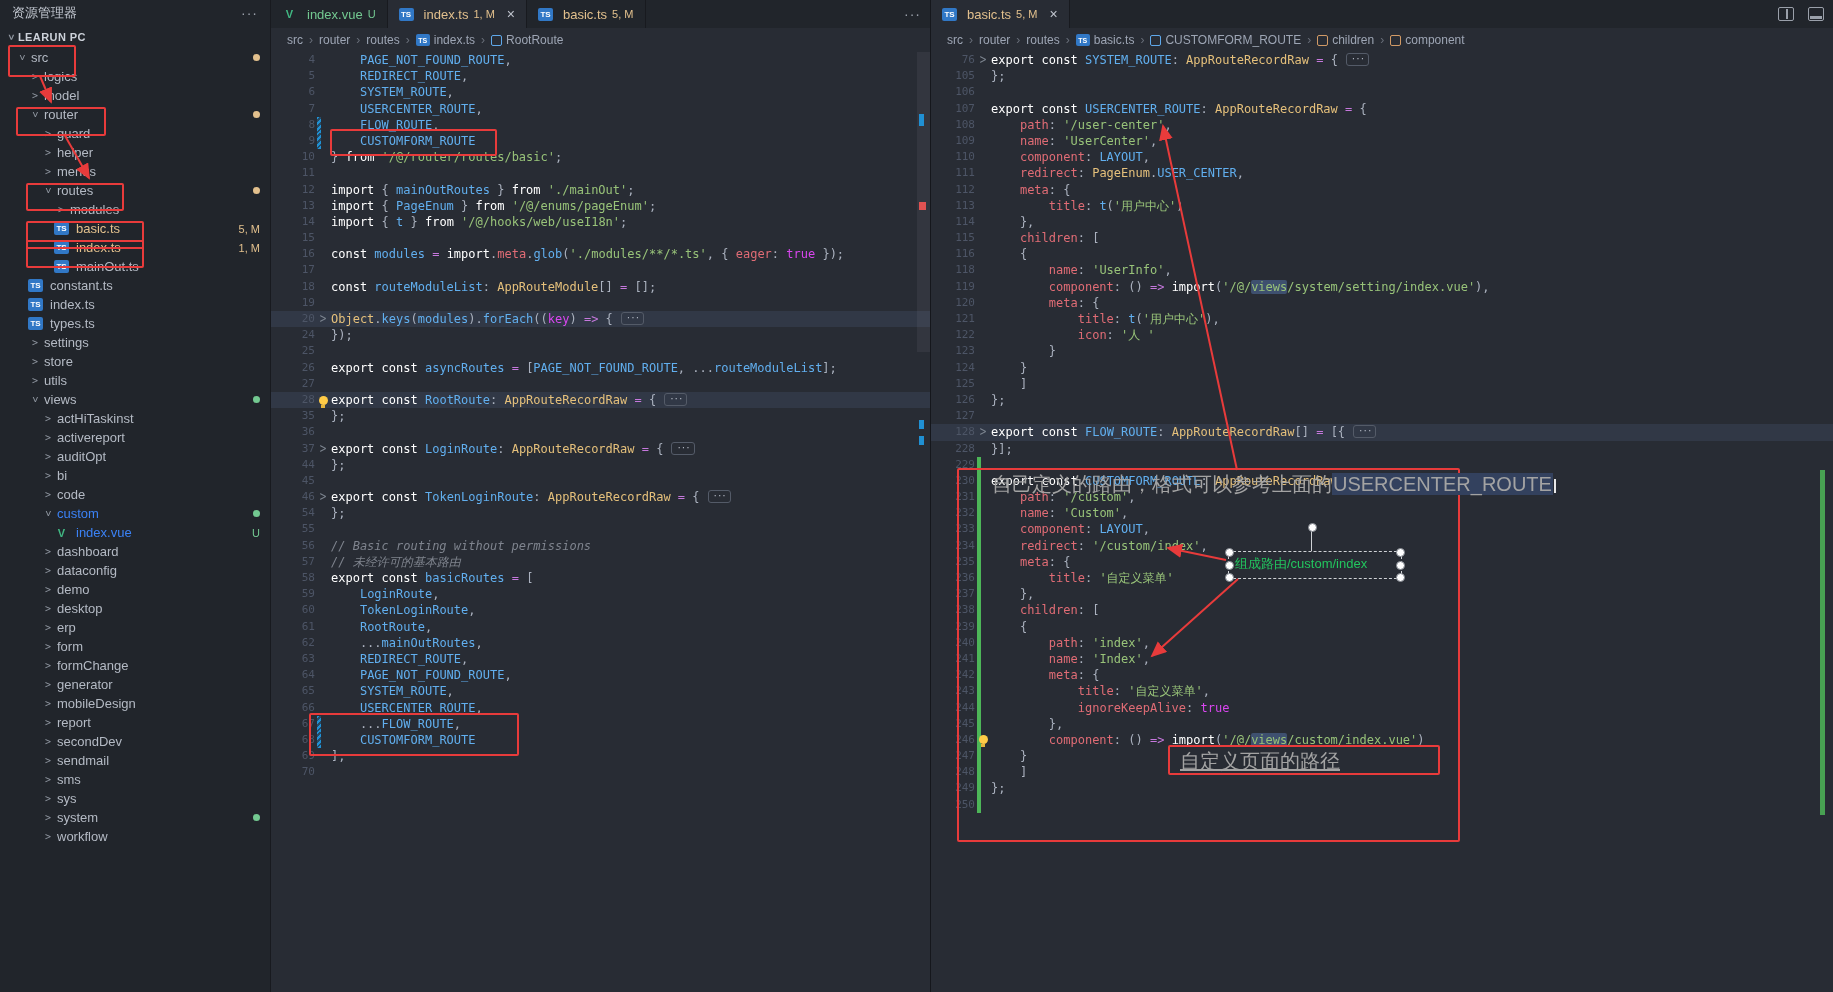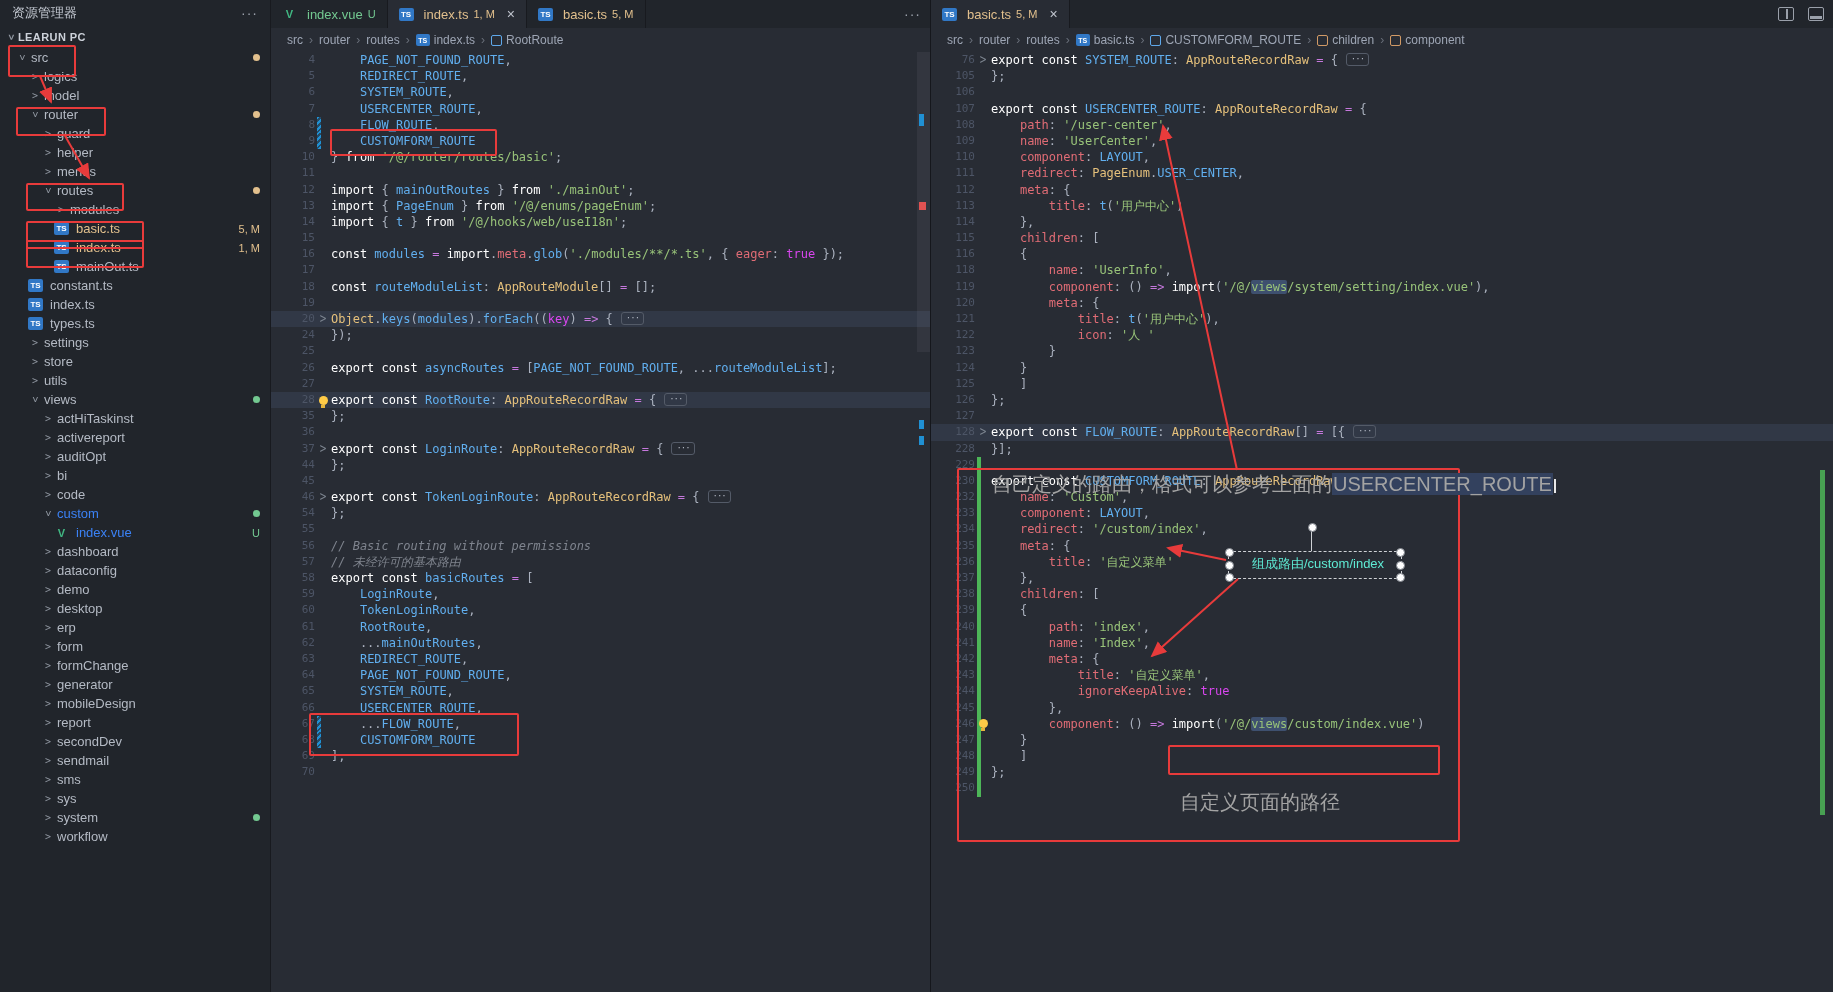--- a/index.html
+++ b/index.html
@@ -85,21 +85,21 @@
   .ovr .mk{position:absolute;}
 
   
   .anno{position:absolute;left:0;top:0;width:1833px;height:992px;pointer-events:none;z-index:50;}
   .arrows{position:absolute;left:0;top:0;}
   .red-box{position:absolute;border:2px solid #e83b3b;border-radius:2px;}
   .anno-note{position:absolute;color:#a3a3a3;font-size:20px;white-space:nowrap;font-family:"Liberation Sans",sans-serif;}
   .kw-sel{background:#33415e;padding:0 1px;}
   .tcursor{display:inline-block;width:2px;height:14px;background:#e8e8e8;vertical-align:-2px;margin-left:1px;}
   .anno-box{position:absolute;left:1228px;top:551px;width:166px;height:26px;border:1px dashed #cfd2d6;
-            color:#5eead4;font-size:13px;line-height:24px;padding-left:6px;pointer-events:auto;cursor:move;text-align:center;}
+            color:#22c55e;font-size:13px;line-height:24px;padding-left:6px;pointer-events:auto;cursor:move;}
   .handle{position:absolute;width:7px;height:7px;border-radius:50%;background:#fff;border:1px solid #80858d;}
   .rot-stem{position:absolute;left:82px;top:-21px;width:1px;height:20px;background:#cfd2d6;}
 </style>
 </head>
 <body>
 
 <div class="sidebar">
   <div class="side-title">
     <span>资源管理器</span>
     <span class="more">···</span>
@@ -461,20 +461,21 @@
       <div class="cl"><div class="lnum">122</div><div class="glyph"></div><div class="ltext"><span class="t-w">            </span><span class="t-p">icon</span><span class="t-w">: </span><span class="t-s">'人 '</span></div></div>
       <div class="cl"><div class="lnum">123</div><div class="glyph"></div><div class="ltext"><span class="t-w">        }</span></div></div>
       <div class="cl"><div class="lnum">124</div><div class="glyph"></div><div class="ltext"><span class="t-w">    }</span></div></div>
       <div class="cl"><div class="lnum">125</div><div class="glyph"></div><div class="ltext"><span class="t-w">    ]</span></div></div>
       <div class="cl"><div class="lnum">126</div><div class="glyph"></div><div class="ltext"><span class="t-w">};</span></div></div>
       <div class="cl"><div class="lnum">127</div><div class="glyph"></div><div class="ltext"></div></div>
       <div class="cl hl"><div class="lnum">128</div><div class="glyph"><span class="fold-ind">&gt;</span></div><div class="ltext"><span class="t-k">export</span><span class="t-w"> </span><span class="t-k">const</span><span class="t-w"> </span><span class="t-v">FLOW_ROUTE</span><span class="t-w">: </span><span class="t-y">AppRouteRecordRaw</span><span class="t-w">[] </span><span class="t-o">=</span><span class="t-w"> [{</span><span class="fold-box">···</span></div></div>
       <div class="cl"><div class="lnum">228</div><div class="glyph"></div><div class="ltext"><span class="t-w">}];</span></div></div>
       <div class="cl"><div class="git add"></div><div class="lnum">229</div><div class="glyph"></div><div class="ltext"></div></div>
       <div class="cl"><div class="git add"></div><div class="lnum">230</div><div class="glyph"></div><div class="ltext"><span class="t-k">export</span><span class="t-w"> </span><span class="t-k">const</span><span class="t-w"> </span><span class="t-v">CUSTOMFORM_ROUTE</span><span class="t-w">: </span><span class="t-y">AppRouteRecordRaw</span><span class="t-w"> </span><span class="t-o">=</span><span class="t-w"> {</span></div></div>
+      <div class="cl"><div class="git add"></div><div class="lnum">231</div><div class="glyph"></div><div class="ltext"><span class="t-w">    </span><span class="t-p">path</span><span class="t-w">: </span><span class="t-s">'/custom'</span><span class="t-w">,</span></div></div>
       <div class="cl"><div class="git add"></div><div class="lnum">232</div><div class="glyph"></div><div class="ltext"><span class="t-w">    </span><span class="t-p">name</span><span class="t-w">: </span><span class="t-s">'Custom'</span><span class="t-w">,</span></div></div>
       <div class="cl"><div class="git add"></div><div class="lnum">233</div><div class="glyph"></div><div class="ltext"><span class="t-w">    </span><span class="t-p">component</span><span class="t-w">: </span><span class="t-v">LAYOUT</span><span class="t-w">,</span></div></div>
       <div class="cl"><div class="git add"></div><div class="lnum">234</div><div class="glyph"></div><div class="ltext"><span class="t-w">    </span><span class="t-p">redirect</span><span class="t-w">: </span><span class="t-s">'/custom/index'</span><span class="t-w">,</span></div></div>
       <div class="cl"><div class="git add"></div><div class="lnum">235</div><div class="glyph"></div><div class="ltext"><span class="t-w">    </span><span class="t-p">meta</span><span class="t-w">: {</span></div></div>
       <div class="cl"><div class="git add"></div><div class="lnum">236</div><div class="glyph"></div><div class="ltext"><span class="t-w">        </span><span class="t-p">title</span><span class="t-w">: </span><span class="t-s">'自定义菜单'</span></div></div>
       <div class="cl"><div class="git add"></div><div class="lnum">237</div><div class="glyph"></div><div class="ltext"><span class="t-w">    },</span></div></div>
       <div class="cl"><div class="git add"></div><div class="lnum">238</div><div class="glyph"></div><div class="ltext"><span class="t-w">    </span><span class="t-p">children</span><span class="t-w">: [</span></div></div>
       <div class="cl"><div class="git add"></div><div class="lnum">239</div><div class="glyph"></div><div class="ltext"><span class="t-w">    {</span></div></div>
       <div class="cl"><div class="git add"></div><div class="lnum">240</div><div class="glyph"></div><div class="ltext"><span class="t-w">        </span><span class="t-p">path</span><span class="t-w">: </span><span class="t-s">'index'</span><span class="t-w">,</span></div></div>
       <div class="cl"><div class="git add"></div><div class="lnum">241</div><div class="glyph"></div><div class="ltext"><span class="t-w">        </span><span class="t-p">name</span><span class="t-w">: </span><span class="t-s">'Index'</span><span class="t-w">,</span></div></div>
@@ -526,14 +527,14 @@
     <div class="rot-stem"></div>
     <div class="handle" style="left:79px;top:-29px;"></div>
     <div class="handle" style="left:-4px;top:-4px;"></div>
     <div class="handle" style="right:-4px;top:-4px;"></div>
     <div class="handle" style="left:-4px;bottom:-4px;"></div>
     <div class="handle" style="right:-4px;bottom:-4px;"></div>
     <div class="handle" style="left:-4px;top:9px;"></div>
     <div class="handle" style="right:-4px;top:9px;"></div>
   </div>
 
-  <div class="anno-note" style="left:1180px;top:789px;">自定义页面的路径</div>
+  <div class="anno-note" style="left:1180px;top:748px;text-decoration:underline;">自定义页面的路径</div>
 </div>
 
 </body></html>

